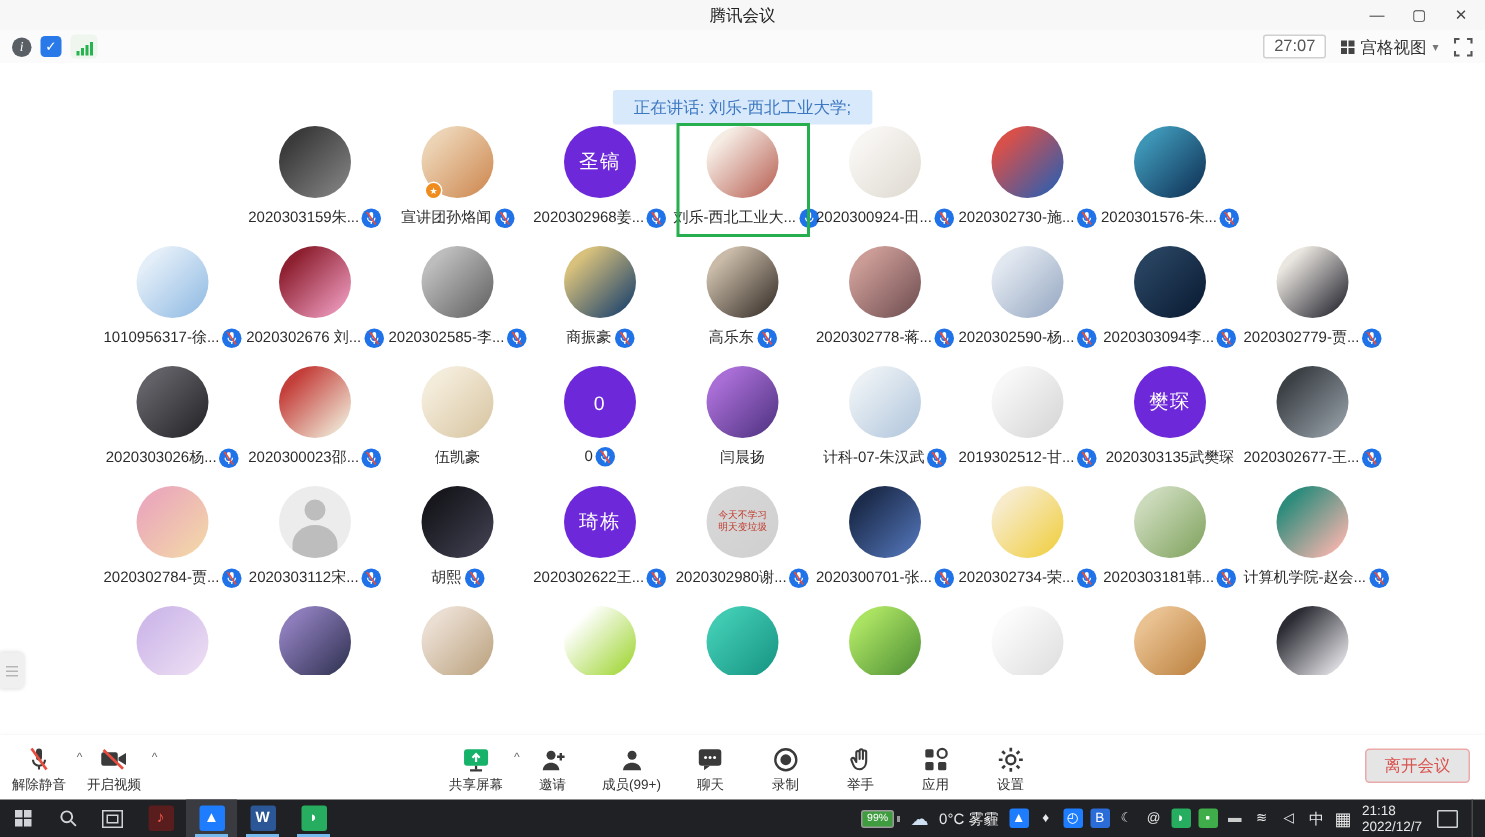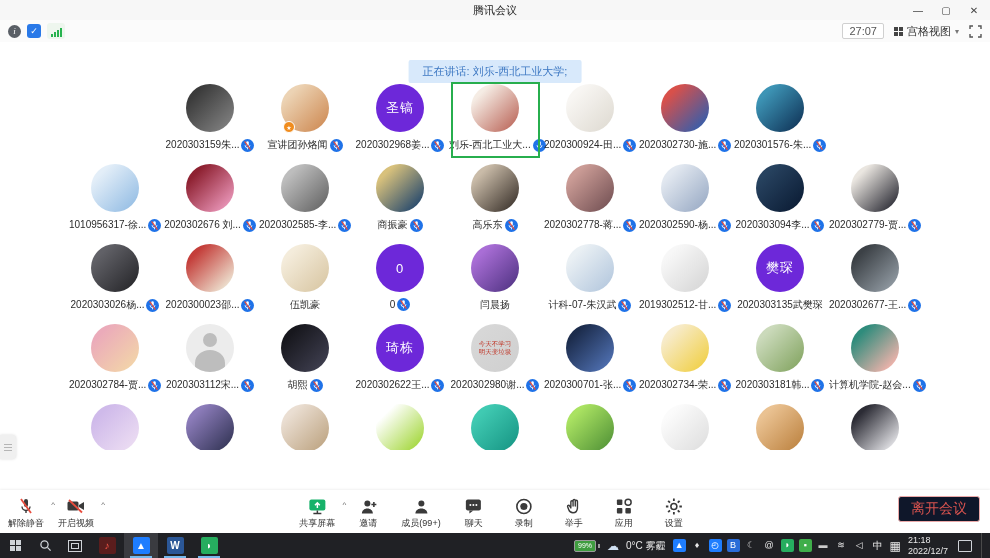--- a/index.html
+++ b/index.html
@@ -62,21 +62,21 @@
   
   .toolbar{position:absolute;left:0;right:0;bottom:25px;height:43px;background:#ffffff;
     box-shadow:0 -1px 2px rgba(0,0,0,.06);display:flex;align-items:center;}
   .tb-left{position:absolute;left:8px;bottom:3px;display:flex;gap:14px;}
   .tb-center{position:absolute;left:50%;transform:translateX(-50%);bottom:3px;display:flex;gap:16px;}
   .tb-item{display:flex;flex-direction:column;align-items:center;position:relative;min-width:34px;cursor:default;}
   .tb-item .ic{height:20px;display:flex;align-items:center;justify-content:center;}
   .tb-item .lb{font-size:9px;color:#333;margin-top:1px;white-space:nowrap;}
   .tb-chev{position:absolute;right:-11px;top:4px;font-size:8px;color:#666;}
   .leave-btn{position:absolute;right:10px;bottom:11px;border:1px solid #eba9a9;color:#d9534f;
-    background:#0f172a;font-size:14px;padding:3px 12px;border-radius:3px;font-family:inherit;}
+    background:#e5e5e5;font-size:11px;padding:3px 12px;border-radius:3px;font-family:inherit;}
   
   .taskbar{position:absolute;left:0;right:0;bottom:0;height:25px;background:#202125;display:flex;align-items:center;color:#e8e8e8;}
   .tb-sys{display:flex;align-items:center;height:100%;}
   .sysbtn{width:30px;height:100%;display:flex;align-items:center;justify-content:center;}
   .start-glyph{display:inline-grid;grid-template-columns:5px 5px;grid-gap:1px;}
   .start-glyph i{width:5px;height:5px;background:#cfd3d8;display:block;}
   .taskview-glyph{width:12px;height:10px;border:1px solid #cfd3d8;position:relative;}
   .taskview-glyph:before{content:"";position:absolute;left:2px;top:2px;right:2px;bottom:2px;border:1px solid #cfd3d8;}
   .app-slot{width:34px;height:100%;display:flex;align-items:center;justify-content:center;position:relative;}
   .app-slot.focused{background:#3a3b40;}

